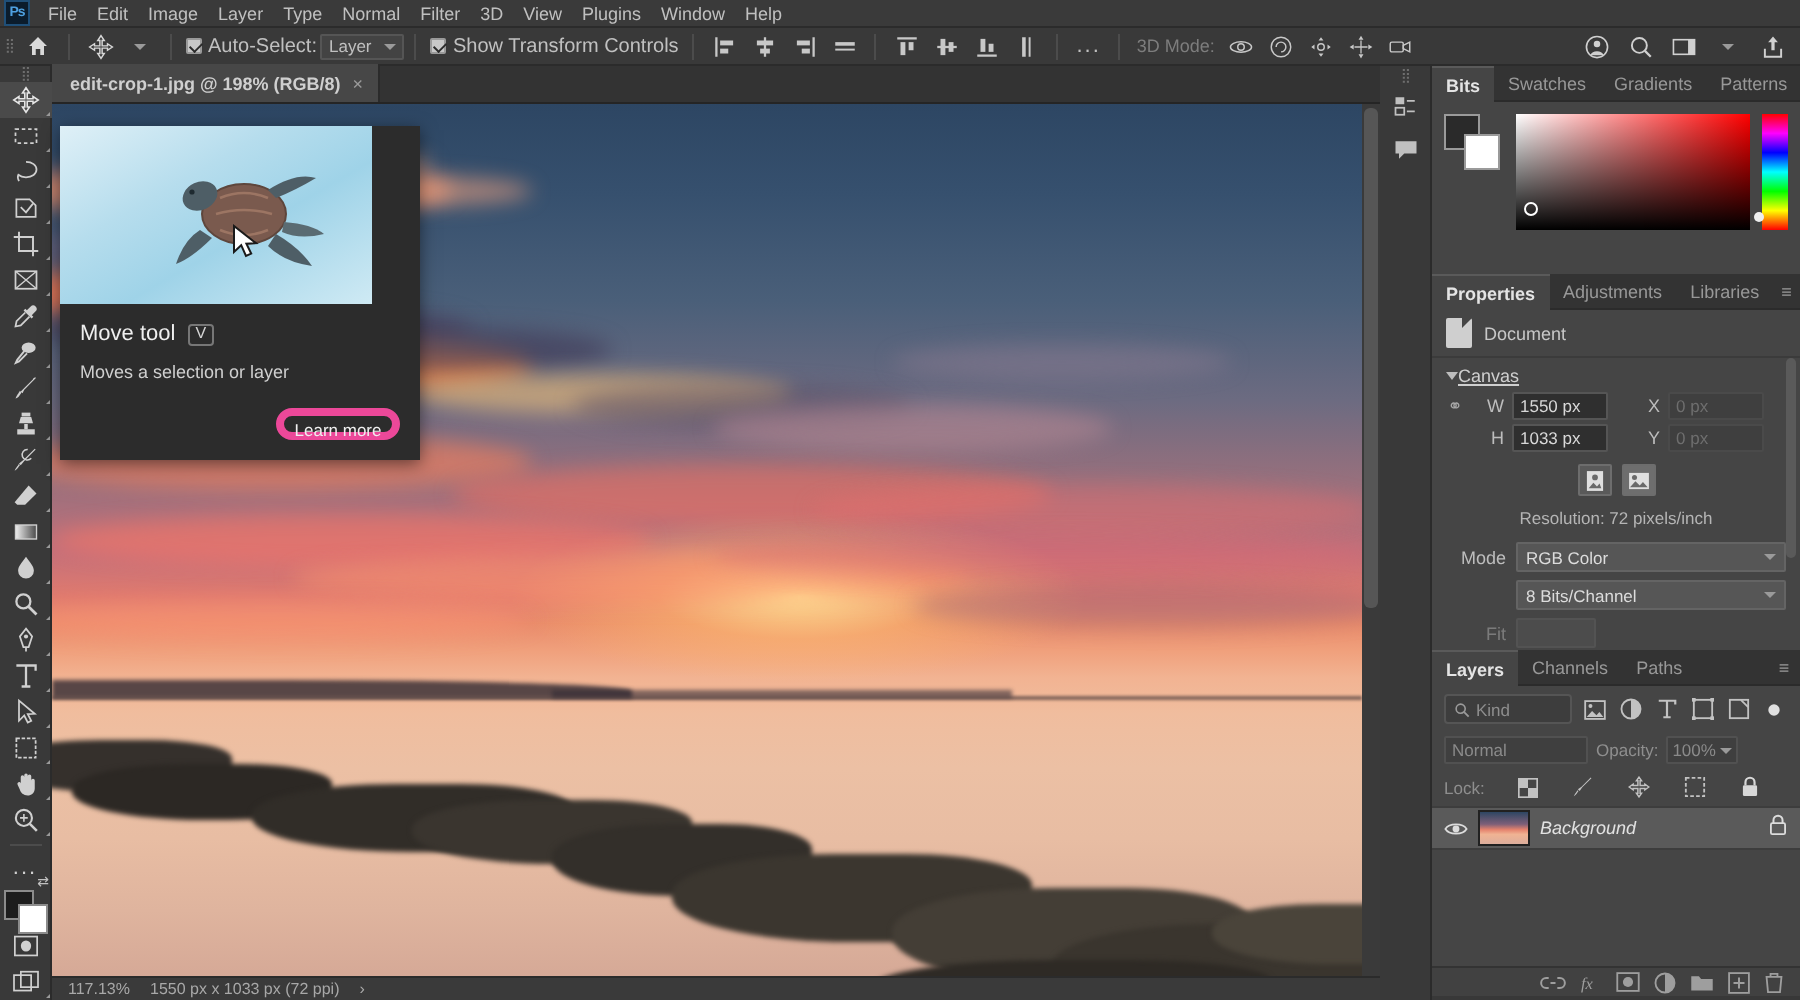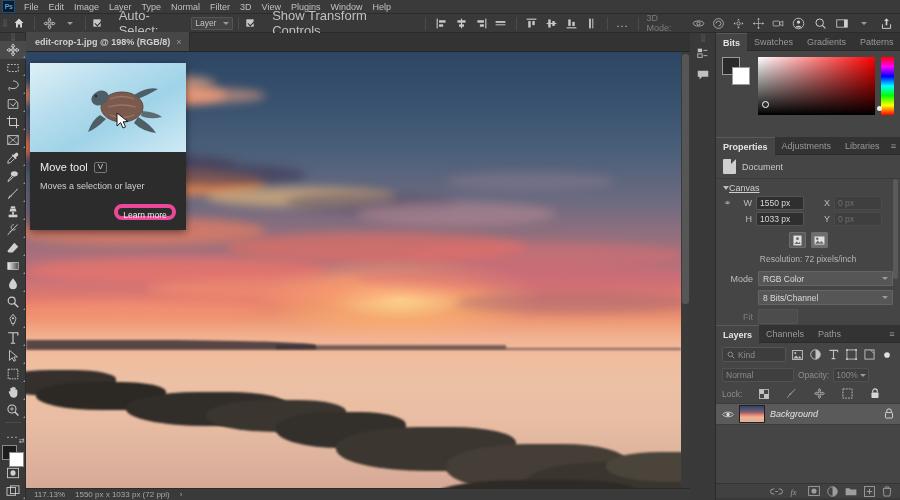--- a/index.html
+++ b/index.html
@@ -37,21 +37,21 @@
     background: #393939; display: flex; align-items: center;
     border-bottom: 1px solid #2b2b2b; gap: 0;
   }
   .opt-grip { width: 9px; height: 19px; display:flex; align-items:center; justify-content:center; color:#6e6e6e; font-size:7px; letter-spacing:-1px;}
   .opt-icon {
     width: 20px; height: 19px; display: flex; align-items: center; justify-content: center;
     color: #c5c5c5;
   }
   .opt-icon svg { display:block; }
   .opt-sep { width: 1px; height: 13px; background: #4c4c4c; margin: 0 5px; }
-  .opt-chk { display: flex; align-items: center; gap: 18px; font-size: 13px; color: #c0c0c0; padding: 0 2px;}
+  .opt-chk { display: flex; align-items: center; gap: 3px; font-size: 10px; color: #c0c0c0; padding: 0 2px;}
   .chkbox {
     width: 8px; height: 8px; background: #c8c8c8; border: 1px solid #9a9a9a;
     position: relative; border-radius: 1px;
   }
   .chkbox::after {
     content: ""; position: absolute; left: 1px; top: 1px;
     width: 5px; height: 3px; border-left: 1.5px solid #2b2b2b; border-bottom: 1.5px solid #2b2b2b;
     transform: rotate(-45deg);
   }
   .opt-select {
@@ -121,21 +121,21 @@
   .cloud { position: absolute; border-radius: 50%; filter: blur(5px); }
   .rock { position: absolute; border-radius: 45% 35% 40% 50%; filter: blur(1.2px); }
   .horizon { position: absolute; left: 0; width: 100%; height: 2px; background: rgba(40,32,40,0.55); filter: blur(0.8px); }
   .scroll-v { position: absolute; right: 0; top: 19px; width: 9px; height: 448px; background: #3a3a3a; }
   .scroll-v .thumb { position: absolute; left: 1px; top: 2px; width: 7px; height: 250px; background: #565656; border-radius: 3px; }
   .scroll-h { position: absolute; left: 0; bottom: 0; width: 655px; height: 9px; background: #3a3a3a; }
   .scroll-h .thumb { position: absolute; left: 300px; top: 1px; width: 140px; height: 7px; background: #565656; border-radius: 3px; }
 
   
   .tip {
-    position: absolute; left: 30px; top: 63px; width: 156px;
+    position: absolute; left: 30px; top: 63px; width: 180px;
     background: #2c2c2c; box-shadow: 0 2px 8px rgba(0,0,0,0.5); z-index: 40;
   }
   .tip-img {
     width: 156px; height: 89px;
     background: linear-gradient(150deg, #dff0f7 0%, #b6dded 35%, #9fd3e8 60%, #cfeaf4 100%);
     position: relative; overflow: hidden;
   }
   .tip-body { padding: 9px 10px 10px 10px; }
   .tip-title { font-size: 11px; color: #efefef; display: flex; align-items: center; gap: 6px; }
   .tip-key {

